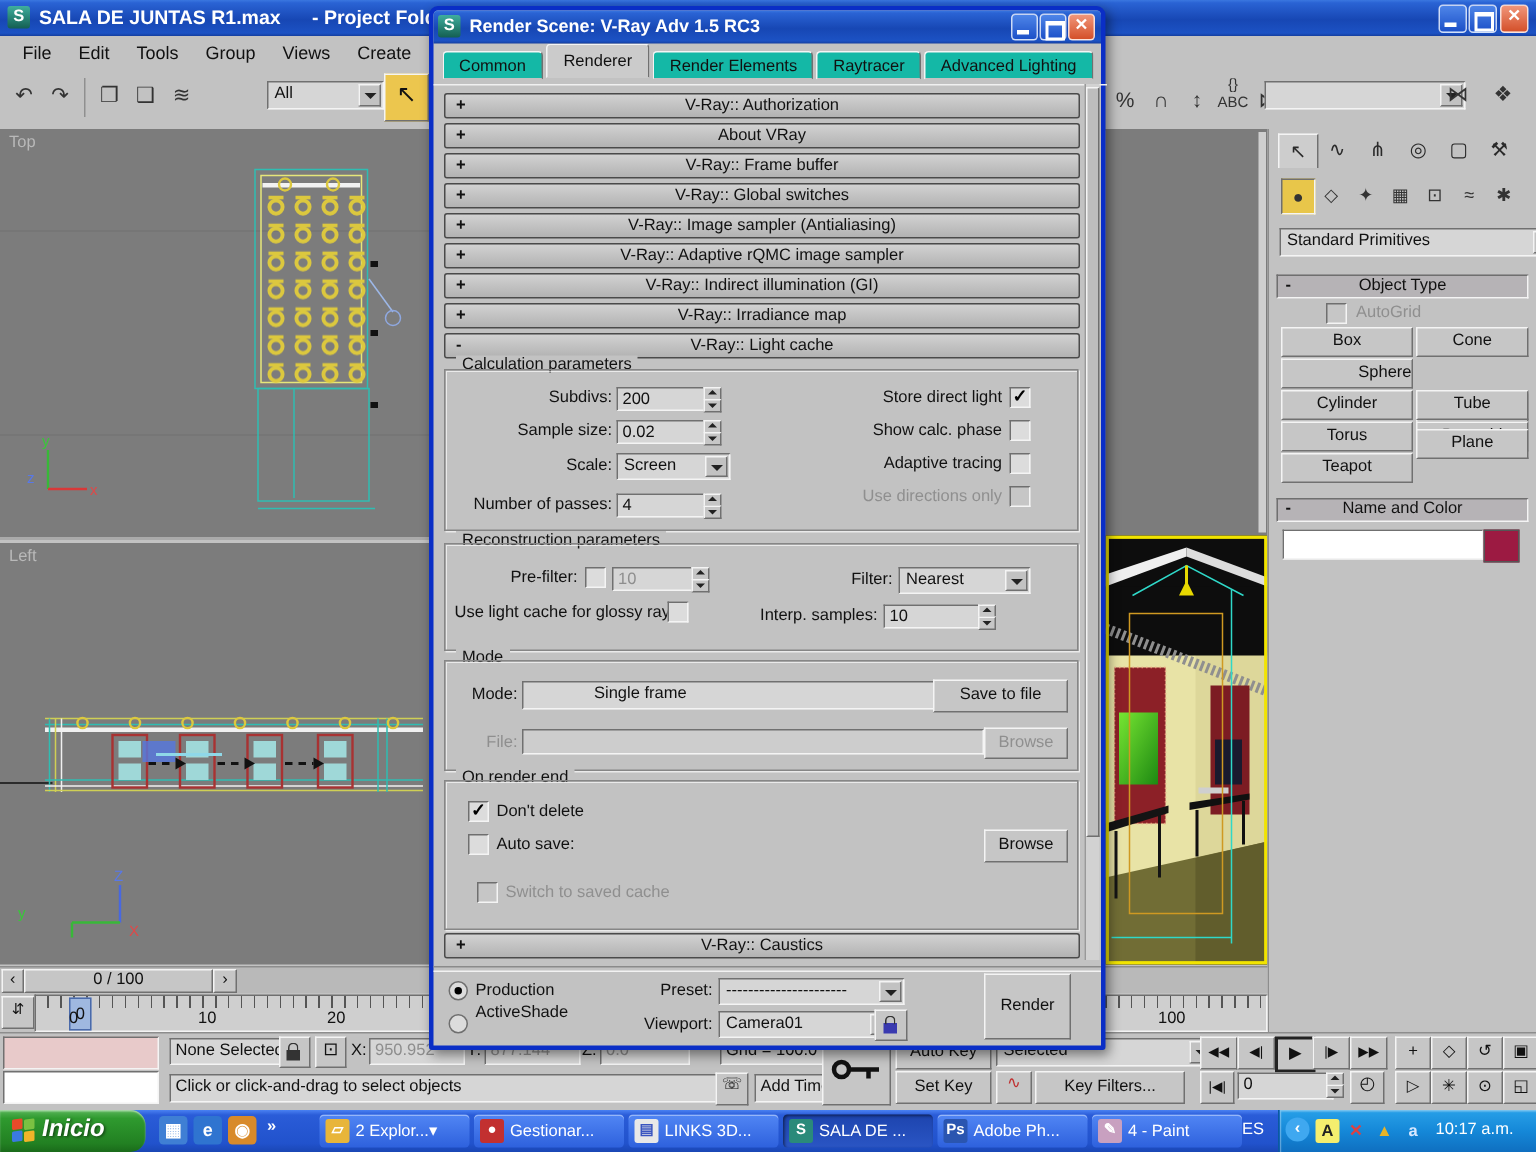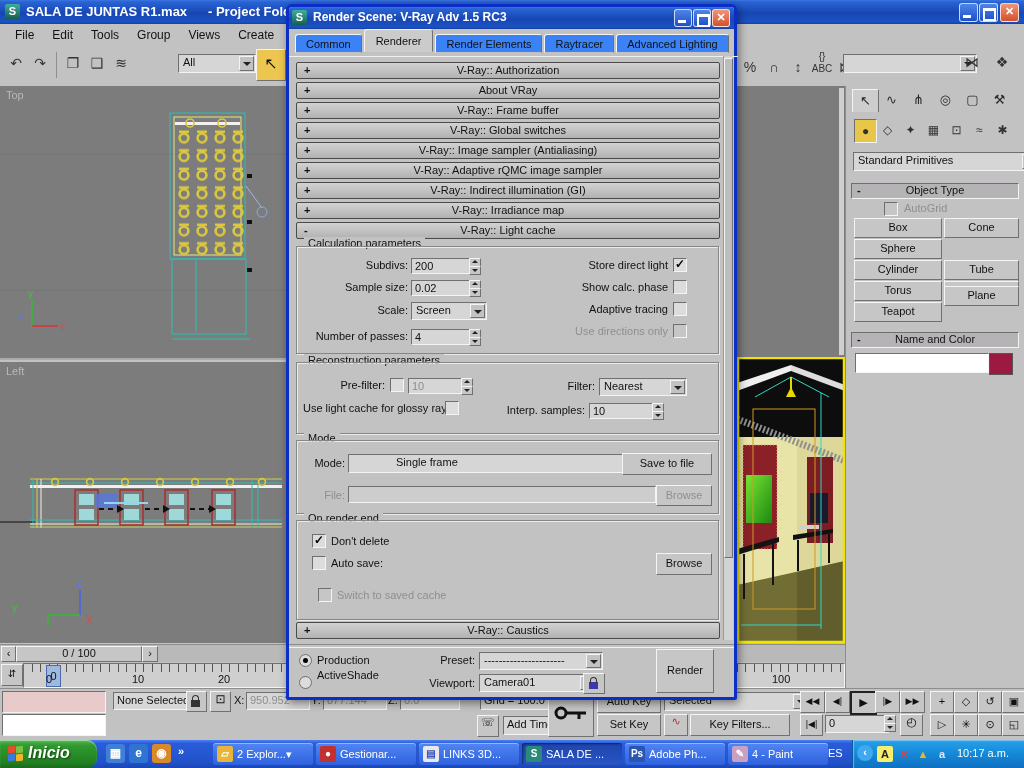--- a/index.html
+++ b/index.html
@@ -52,21 +52,21 @@
        background:linear-gradient(#4e85e8,#1c50c8);color:#fff;font-size:11px;line-height:15px;text-align:center;}
   .xpb.red{background:linear-gradient(#f09579,#d4502a);}
   .xpb .minbar{position:absolute;left:3px;bottom:3px;width:8px;height:3px;background:#fff;}
   .xpb .maxbox{position:absolute;left:3px;top:4px;width:9px;height:8px;border:2px solid #fff;border-top-width:3px;}
   
   .tbar{background:linear-gradient(180deg,#3a77e0 0%,#2a63d4 8%,#1747b4 55%,#1c52c4 92%,#143ea0 100%);
         color:#fff;font-weight:bold;font-size:12px;}
   .appico{position:absolute;width:15px;height:15px;border-radius:2px;background:linear-gradient(#3fae9d,#145f52);
           color:#fff;font-size:11px;font-weight:bold;text-align:center;line-height:15px;}
   
-  .tab{position:relative;display:inline-block;margin-left:2px;padding:3px 10px 2px;background:#3b82f6;
+  .tab{position:relative;display:inline-block;margin-left:2px;padding:3px 10px 2px;background:#14b8a6;
        border:1px solid;border-color:#f4f4f4 #707070 #c2c2c2 #f4f4f4;border-radius:3px 3px 0 0;font-size:11px;top:3px;}
   .tab.active{background:#cbcbcb;top:0;padding:5px 11px 4px;border-bottom-color:#cbcbcb;}
   
   .tbi{display:inline-block;width:22px;height:24px;margin:1px;text-align:center;line-height:24px;font-size:14px;color:#333;}
   .tbsep{display:inline-block;width:1px;height:26px;background:#8f8f8f;margin:0 4px;vertical-align:middle;}
   
   .cpt{position:absolute;width:25px;height:22px;text-align:center;line-height:22px;font-size:13px;color:#2a2a2a;}
   .cpt.active{background:#cdcdcd;border:1px solid;border-color:#f4f4f4 #707070 #707070 #f4f4f4;border-bottom:none;}
   .cpc{position:absolute;width:21px;height:22px;text-align:center;line-height:22px;font-size:12px;color:#333;}
   .cpc.active{background:#e8c64a;border:1px solid;border-color:#6f6f6f #f4f4f4 #f4f4f4 #6f6f6f;}
@@ -282,21 +282,21 @@
     <span class="dd" style="left:7px;top:66px;width:164px;height:17px;">
       <span>Standard Primitives</span><span class="da"></span></span>
     <div class="rollhdr" style="left:5px;top:97px;width:166px;">
       <span class="st">-</span>
       <span>Object Type</span></div>
     <span class="cb dis" style="left:38px;top:116px;"></span>
     <span class="lbl dis" style="left:58px;top:116px;">AutoGrid</span>
     <div id="obj-buttons">
         <span class="objbtn" style="left: 8px; top: 132px;">Box</span>
         <span class="objbtn" style="left: 98px; top: 132px; width: 73px;">Cone</span>
-        <span class="objbtn" style="left: 8px; top: 153px;">Sphere</span>
+        <span class="objbtn" style="left: 8px; top: 153px; text-align: right;">Sphere</span>
         <span class="objbtn" style="left: 98px; top: 153px; width: 73px; margin-top: 23px;">GeoSphere</span>
         <span class="objbtn" style="left: 8px; top: 174px;">Cylinder</span>
         <span class="objbtn" style="left: 98px; top: 174px; width: 73px;">Tube</span>
         <span class="objbtn" style="left: 8px; top: 195px;">Torus</span>
         <span class="objbtn" style="left: 98px; top: 195px; width: 73px;">Pyramid</span>
         <span class="objbtn" style="left: 8px; top: 216px;">Teapot</span>
         <span class="objbtn" style="left: 98px; top: 200px; width: 73px;">Plane</span>
       </div>
     <div class="rollhdr" style="left:5px;top:246px;width:166px;">
       <span class="st">-</span>
@@ -335,20 +335,21 @@
       <span class="padlock" style="left:4px;top:8px;"></span>
       </span>
     <span class="btn" style="left:210px;top:2px;width:19px;height:19px;font-size:12px;">⊡</span>
     <span class="lbl" style="left:234px;top:5px;">X:</span>
     <span class="fld dis" style="left:246px;top:3px;width:56px;height:16px;">950.952</span>
     <span class="lbl" style="left:311px;top:5px;">Y:</span>
     <span class="fld dis" style="left:323px;top:3px;width:56px;height:16px;">877.144</span>
     <span class="lbl" style="left:388px;top:5px;">Z:</span>
     <span class="fld dis" style="left:400px;top:3px;width:52px;height:16px;">0.0</span>
     <span class="fld" style="left:480px;top:3px;width:98px;height:16px;">Grid = 100.0</span>
+    <span class="fld" style="left:113px;top:27px;width:358px;height:17px;">Click or click-and-drag to select objects</span>
     <span class="btn" style="left:477px;top:26px;width:20px;height:20px;">☏</span>
     <span class="fld" style="left:503px;top:27px;width:80px;height:17px;">Add Time Tag</span>
     <span class="btn" style="left:548px;top:2px;width:44px;height:44px;">
       <svg width="36" height="20" style="margin-top:11px">
         <circle cx="8" cy="10" r="5" fill="none" stroke="#111" stroke-width="3"></circle>
         <line x1="13" y1="10" x2="33" y2="10" stroke="#111" stroke-width="3"></line>
         <line x1="26" y1="10" x2="26" y2="16" stroke="#111" stroke-width="3"></line>
       </svg></span>
     <span class="btn" style="left:597px;top:2px;width:62px;height:20px;line-height:19px;">Auto Key</span>
     <span class="btn" style="left:597px;top:25px;width:62px;height:20px;line-height:19px;">Set Key</span>

